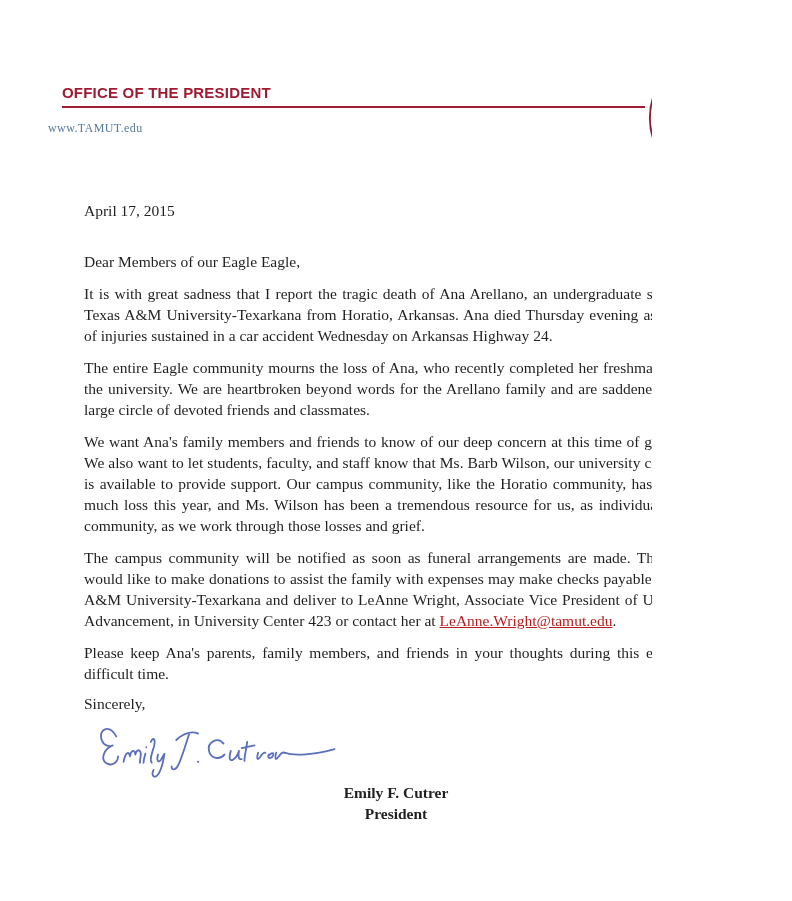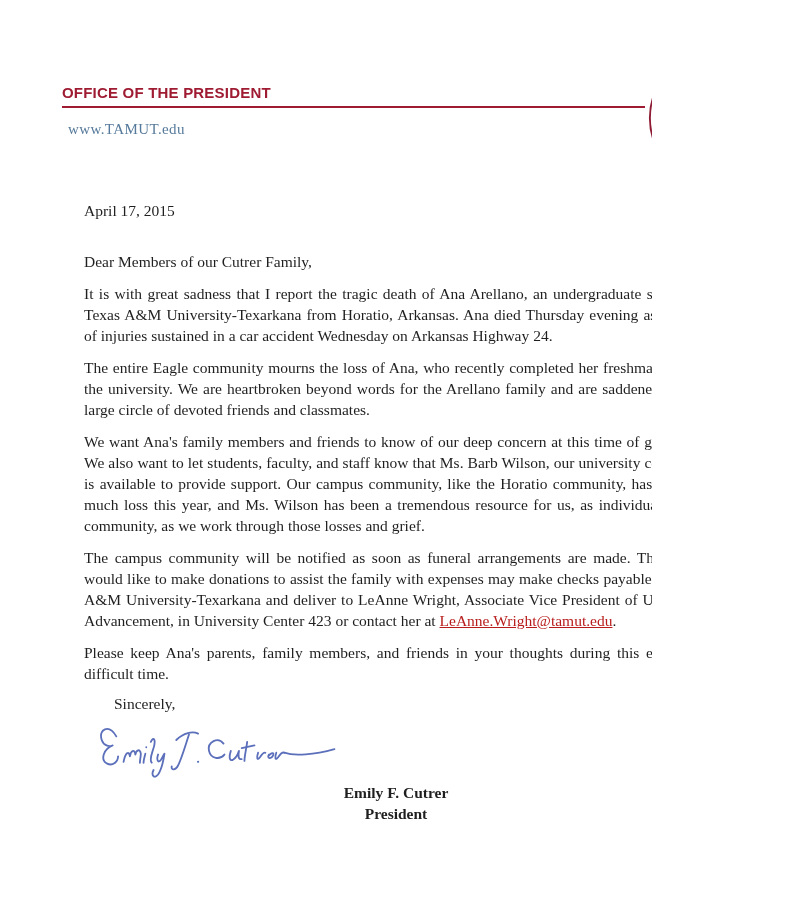--- a/index.html
+++ b/index.html
@@ -17,36 +17,36 @@
     position:absolute; left:62px; top:84px;
     font-family:"Liberation Sans", sans-serif;
     font-weight:bold; font-size:15px; letter-spacing:.2px;
     color:#9e1b32;
   }
   .head-rule {
     position:absolute; left:62px; top:106px;
     width:583px; height:2px; background:#9e1b32;
   }
   .website {
-    position:absolute; left:68px; top:121px;
+    position:absolute; left:48px; top:121px;
     font-family:"Liberation Serif", serif;
-    font-size:15px; letter-spacing:.4px;
+    font-size:12px; letter-spacing:.4px;
     color:#567a9b;
   }
   .seal-wrap { position:absolute; left:647px; top:51px; width:134px; height:134px; }
   
   .letter {
     position:absolute; left:84px; top:200px; width:624px;
     font-size:15.5px; line-height:21px;
     text-align:justify;
   }
   .letter .date { margin-bottom:30px; }
   .letter .greeting { margin-bottom:11px; }
   .letter p.para { margin-bottom:11px; }
-  .letter .closing { margin-top:-2px; margin-bottom:6px;margin-left:30px; }
+  .letter .closing { margin-top:-2px; margin-bottom:6px; }
   .email-link { color:#b91c1c; text-decoration:underline; cursor:pointer; }
   .sig-block { height:60px; margin-bottom:2px; }
   .signer-name, .signer-title { font-weight:bold; text-align:center; }
 </style>
 </head>
 <body>
 
 <div class="page">
 
   <div class="office-label">OFFICE OF THE PRESIDENT</div>
@@ -91,21 +91,21 @@
         <polygon points="70,82 88.8,107.9 70,95.5" fill="#c8a462"></polygon>
         <polygon points="70,82 51.2,107.9 57.2,86.2" fill="#c8a462"></polygon>
         <polygon points="70,82 39.6,72.1 62.1,71.1" fill="#c8a462"></polygon>
       </g>
       <text x="70" y="101" font-size="6.5" font-family="Liberation Serif, serif" fill="#e8c87e" text-anchor="middle" font-weight="bold">1971</text>
     </svg>
   </div>
 
   <div class="letter">
     <div class="date">April 17, 2015</div>
-    <div class="greeting">Dear Members of our Cutrer Family,</div>
+    <div class="greeting">Dear Members of our Eagle Eagle,</div>
 
     <p class="para">It is with great sadness that I report the tragic death of Ana Arellano, an undergraduate student at Texas A&amp;M University-Texarkana from Horatio, Arkansas. Ana died Thursday evening as a result of injuries sustained in a car accident Wednesday on Arkansas Highway 24.</p>
     <p class="para">The entire Eagle community mourns the loss of Ana, who recently completed her freshman year at the university. We are heartbroken beyond words for the Arellano family and are saddened for her large circle of devoted friends and classmates.</p>
     <p class="para">We want Ana's family members and friends to know of our deep concern at this time of great loss. We also want to let students, faculty, and staff know that Ms. Barb Wilson, our university counselor, is available to provide support.  Our campus community, like the Horatio community, has suffered much loss this year, and Ms. Wilson has been a tremendous resource for us, as individuals and a community, as we work through those losses and grief.</p>
 
     <p class="para"><span>The campus community will be notified as soon as funeral arrangements are made. Those who would like to make donations to assist the family with expenses may make checks payable to Texas A&amp;M University-Texarkana and deliver to LeAnne Wright, Associate Vice President of University Advancement, in University Center 423 or contact her at </span><a class="email-link">LeAnne.Wright@tamut.edu</a><span>.</span></p>
 
     <p class="para">Please keep Ana's parents, family members, and friends in your thoughts during this extremely difficult time.</p>
 
     <div class="closing">Sincerely,</div>

